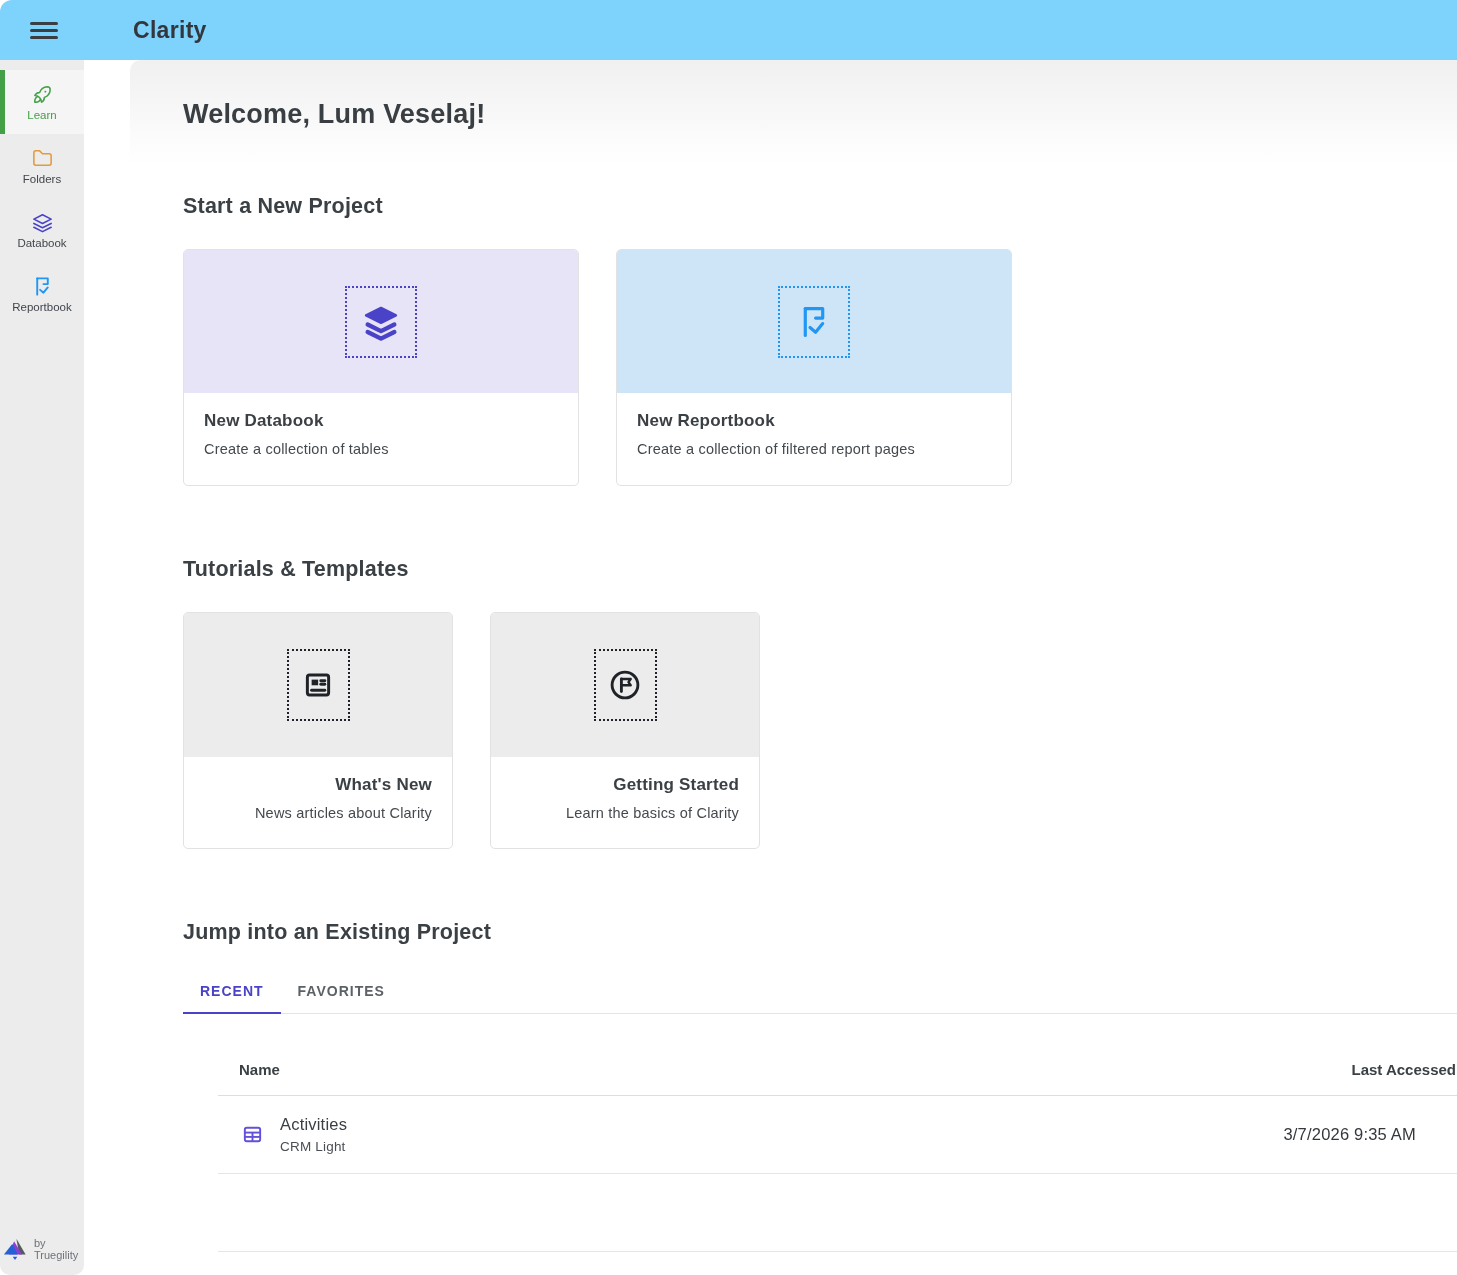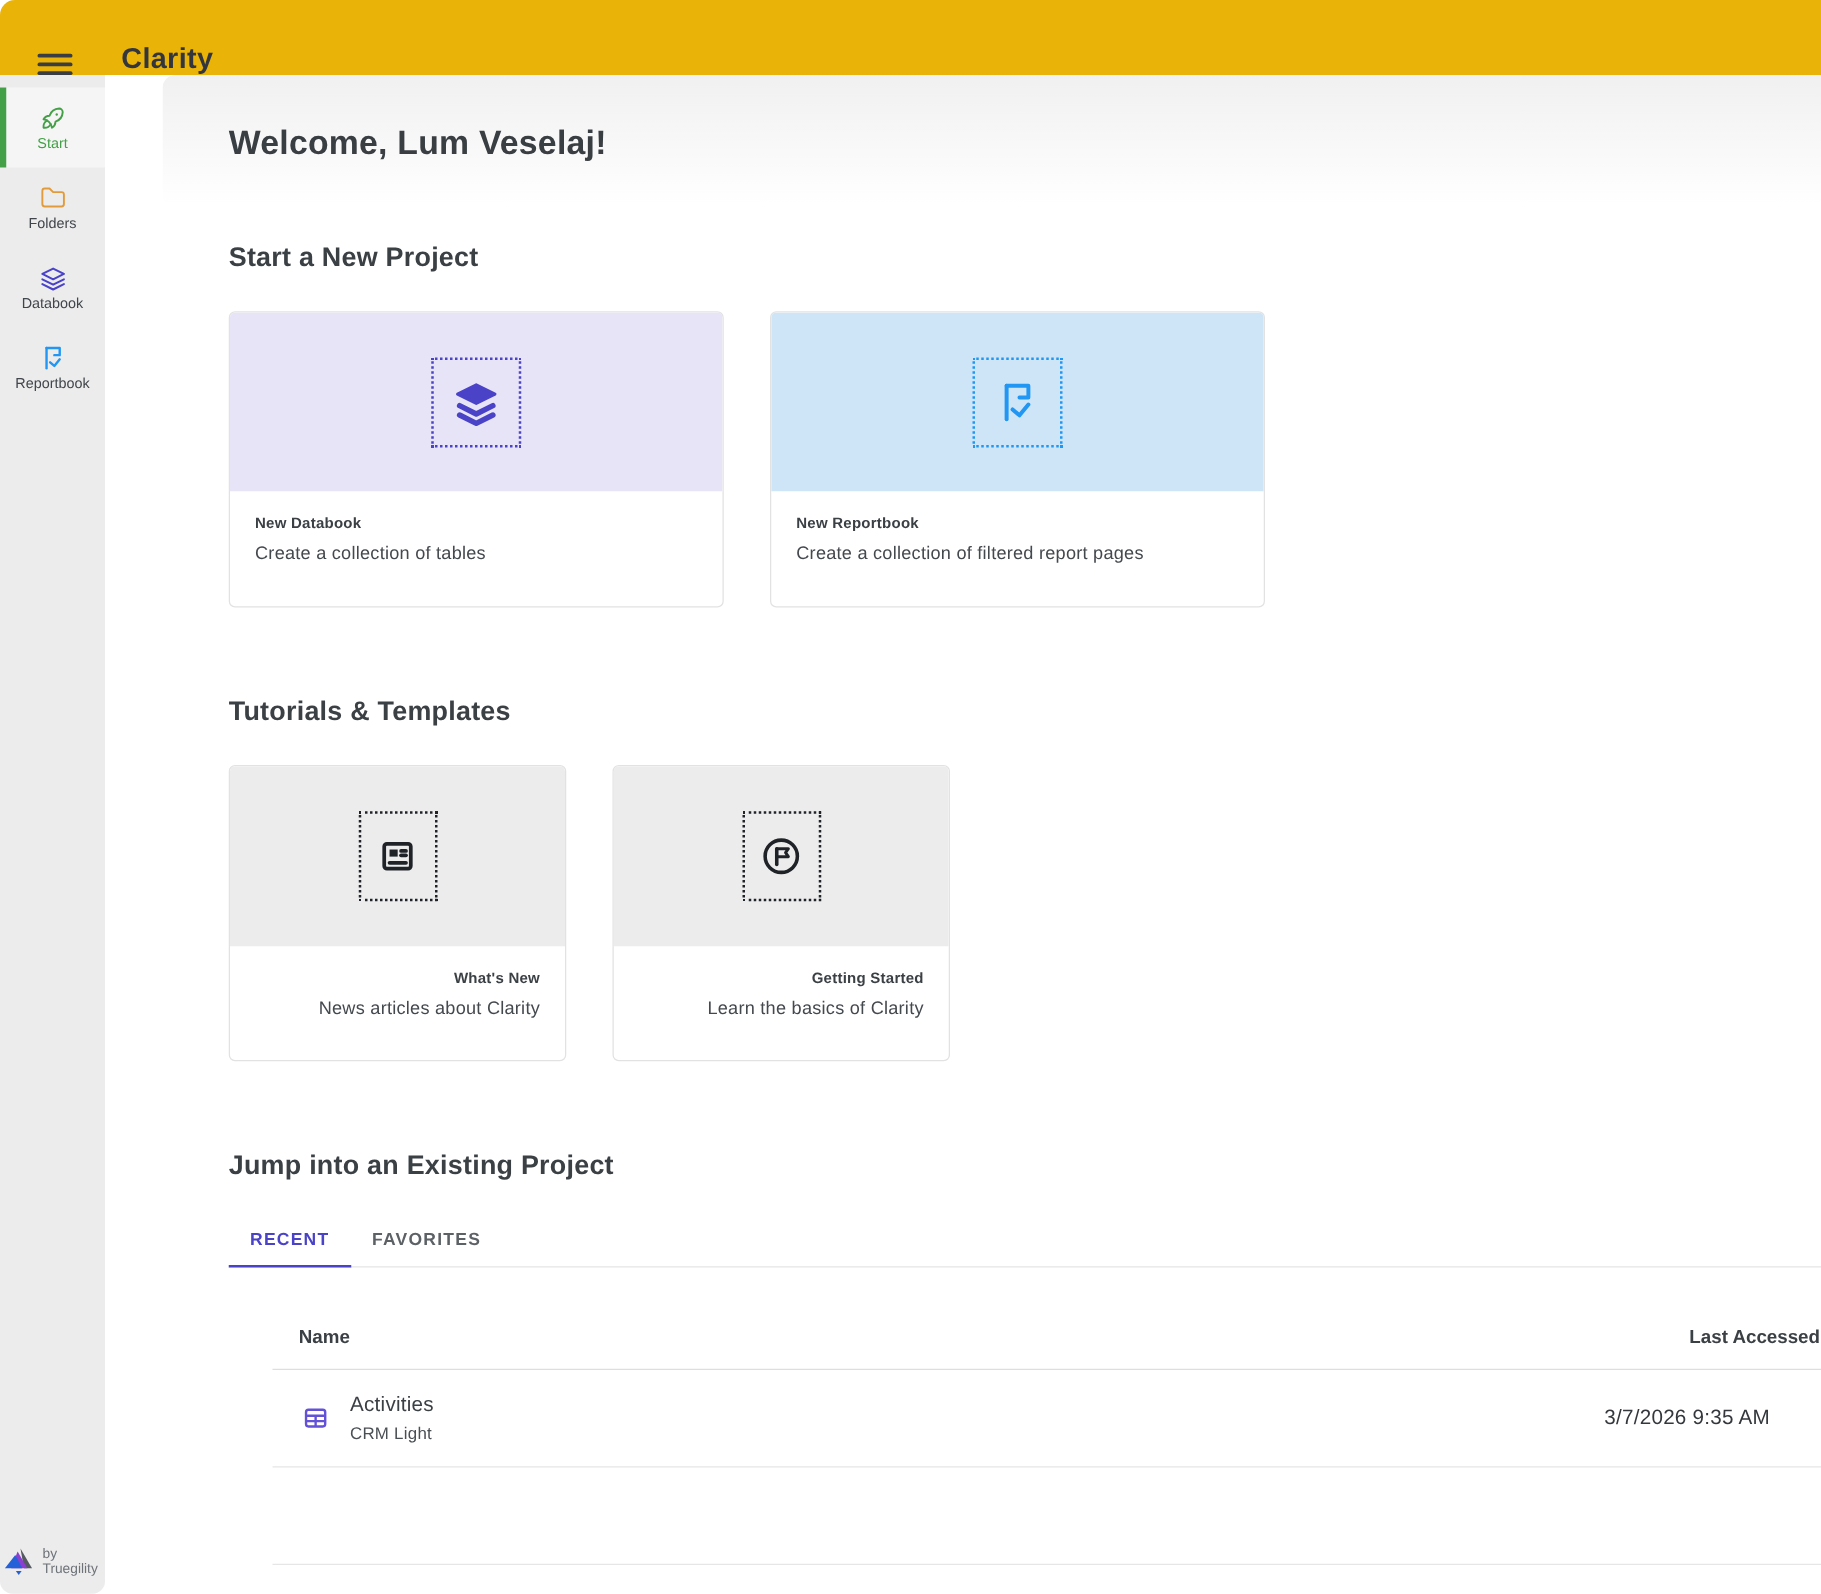--- a/index.html
+++ b/index.html
@@ -5,24 +5,25 @@
   * { box-sizing: border-box; margin: 0; padding: 0; }
   html, body {
     width: 1457px; height: 1275px; overflow: hidden;
     background: #ffffff;
     font-family: "Liberation Sans", sans-serif;
     color: #3b4045;
   }
   
   .topbar {
     position: absolute; top: 0; left: 0; width: 1457px; height: 60px;
-    background: #eab308;
+    background: #7dd3fc;
     border-top-left-radius: 12px;
-    display: flex; align-items: flex-end;
+    display: flex; align-items: center;
     z-index: 5;
+    gap: 36px;
   }
   .hamburger {
     width: 28px; margin-left: 30px;
     background: none; border: none; cursor: pointer;
     display: flex; flex-direction: column; gap: 4px; padding: 0;
   }
   .hamburger span { display: block; height: 3px; width: 28px; background: #3a3e42; border-radius: 2px; }
   .app-title {
     margin-left: 39px; font-size: 23px; font-weight: 700; color: #33373d; letter-spacing: 0.3px;
   }
@@ -82,21 +83,21 @@
   .hero-lavender { background: #e7e4f7; }
   .hero-blue { background: #cde5f6; }
   .dotted-box {
     width: 72px; height: 72px;
     display: flex; align-items: center; justify-content: center;
   }
   .dotted-indigo { border: 2px dotted #4a43c8; }
   .dotted-blue   { border: 2px dotted #2196f3; }
   .dotted-dark   { border: 2px dotted #1f2328; width: 63px; height: 72px; }
   .card-body { padding: 18px 20px; }
-  .card-title { font-size: 12px; font-weight: 700; color: #3b4045; letter-spacing: 0.2px; }
+  .card-title { font-size: 17px; font-weight: 700; color: #3b4045; letter-spacing: 0.2px; }
   .card-sub { font-size: 14.5px; color: #44494e; margin-top: 10px; letter-spacing: 0.2px; }
   
   .tabs { display: flex; margin-top: 26px; border-bottom: 1px solid #e5e5e5; }
   .tab {
     background: none; border: none; cursor: pointer;
     padding: 12px 17px 13px 17px;
     font-size: 14px; font-weight: 700; letter-spacing: 1px;
     color: #5c6166; border-bottom: 2.5px solid transparent;
     margin-bottom: -1.5px; font-family: "Liberation Sans", sans-serif;
   }
@@ -139,21 +140,21 @@
 <nav class="sidebar">
 
   <div class="side-item active">
     <span>
       <svg width="23" height="23" viewBox="0 0 24 24" fill="none" stroke="#43a047" stroke-width="1.6" stroke-linecap="round" stroke-linejoin="round">
         <path d="M4 13a8 8 0 0 1 7 7a6 6 0 0 0 3 -5a9 9 0 0 0 6 -8a3 3 0 0 0 -3 -3a9 9 0 0 0 -8 6a6 6 0 0 0 -5 3"></path>
         <path d="M7 14a6 6 0 0 0 -3 6a6 6 0 0 0 6 -3"></path>
         <circle cx="15" cy="9" r="1" fill="#43a047" stroke="none"></circle>
       </svg>
     </span>
-    <span class="lbl">Start</span>
+    <span class="lbl">Learn</span>
   </div>
 
   <div class="side-item">
     <span>
       <svg width="23" height="23" viewBox="0 0 24 24" fill="none" stroke="#e29b3c" stroke-width="1.6" stroke-linecap="round" stroke-linejoin="round">
         <path d="M5 4h4l3 3h7a2 2 0 0 1 2 2v8a2 2 0 0 1 -2 2h-14a2 2 0 0 1 -2 -2v-11a2 2 0 0 1 2 -2"></path>
       </svg>
     </span>
     <span class="lbl">Folders</span>
   </div>

